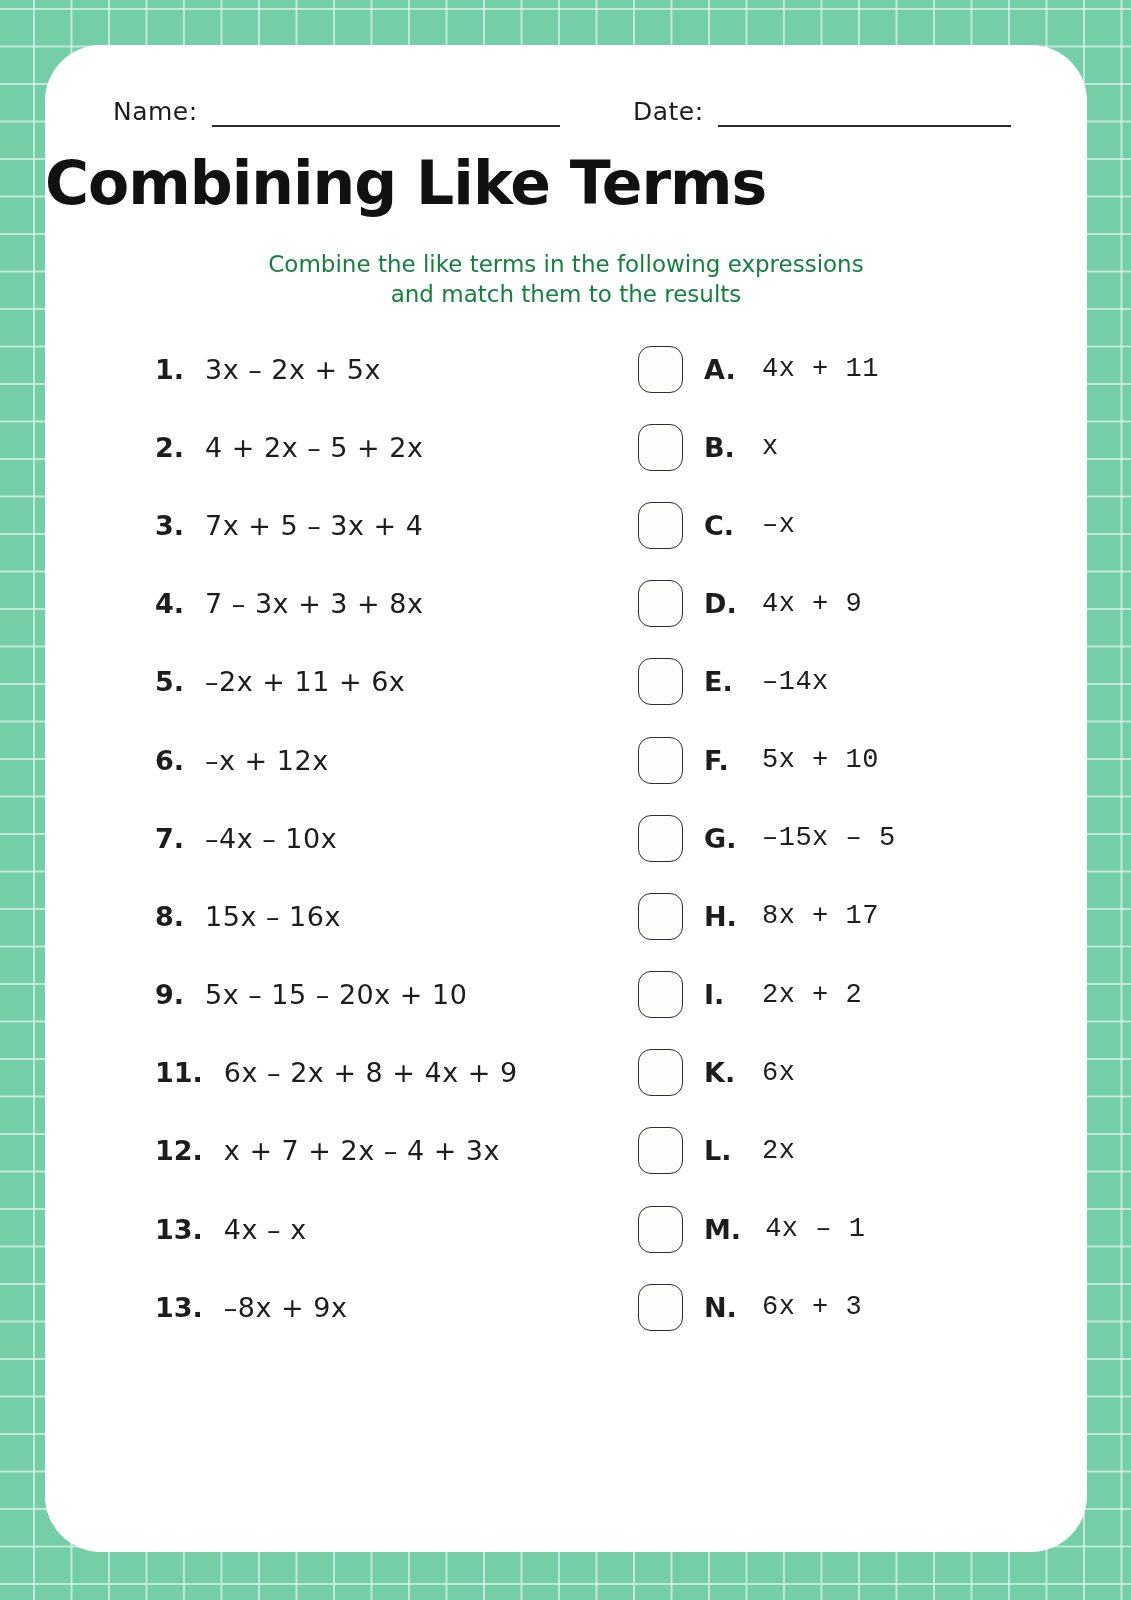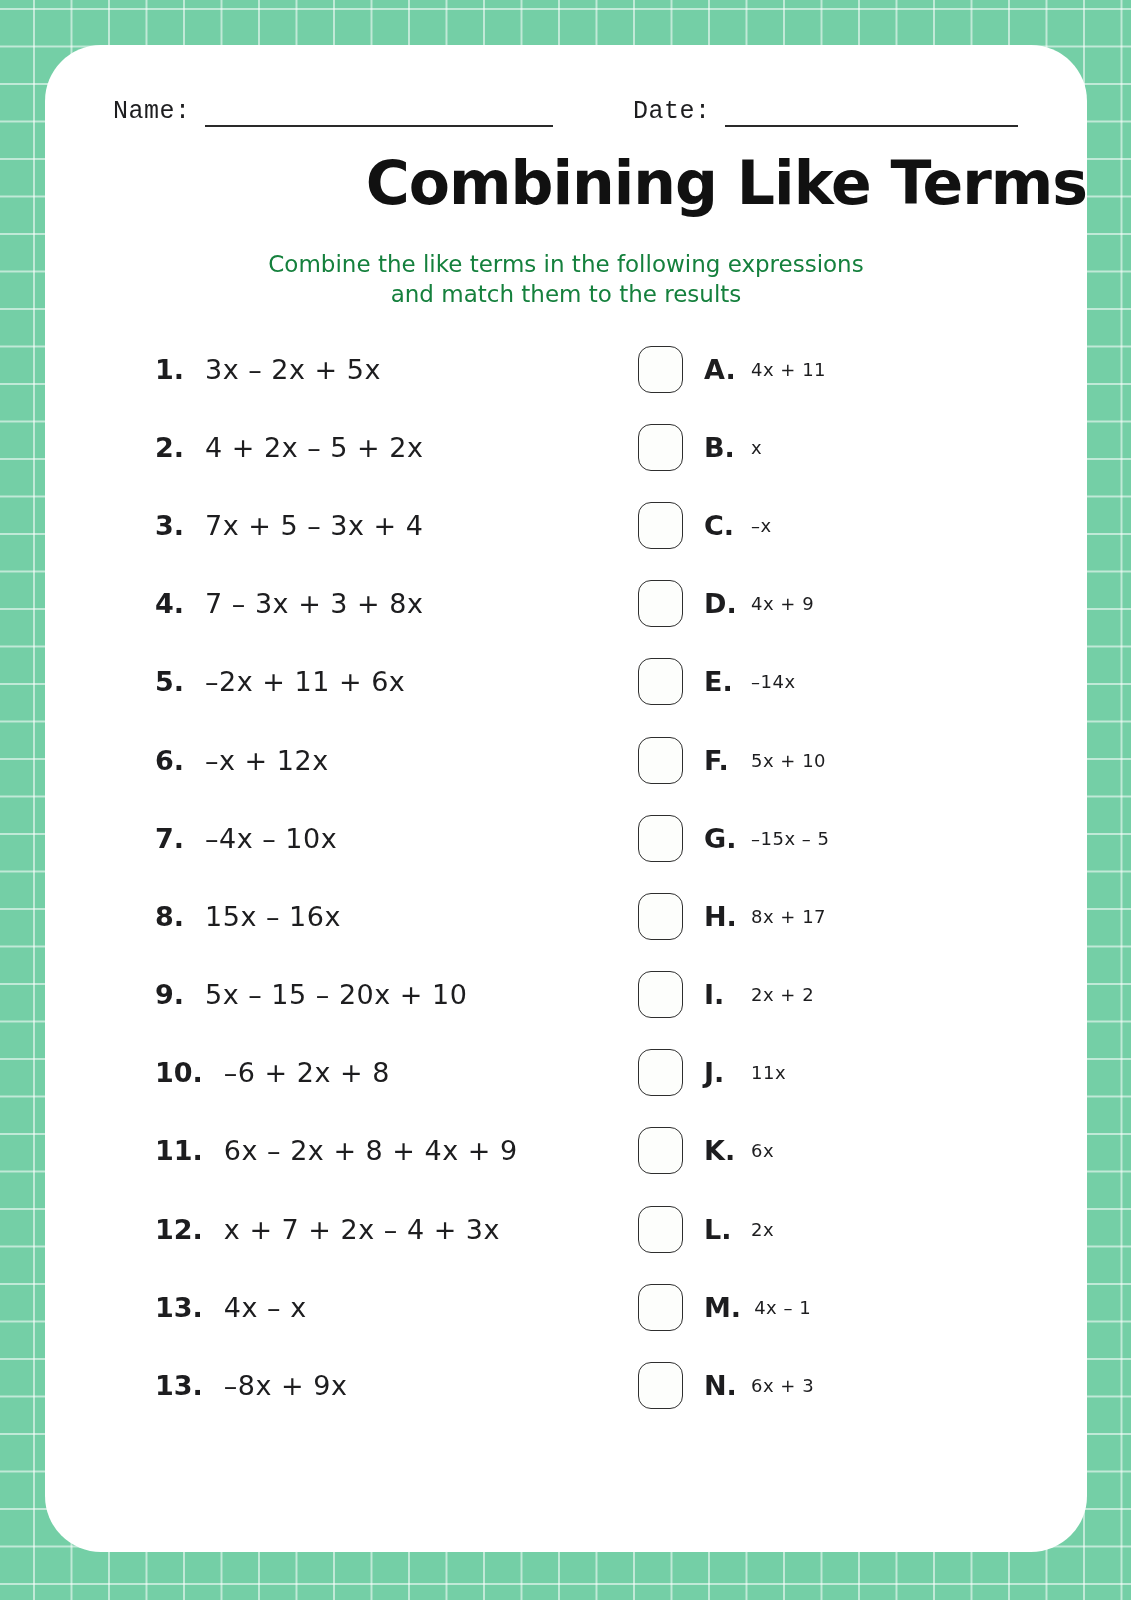--- a/index.html
+++ b/index.html
@@ -15,31 +15,31 @@
     background-size:37.5px 37.5px;
     background-position:33px 8px;
   }
 
   .card {
     position:absolute; left:45px; top:45px; right:44px; bottom:48px;
     background:#ffffff; border-radius:56px;
   }
 
   .fields { position:absolute; top:52px; left:68px; right:60px; height:36px; }
-  .field { position:absolute; display:flex; align-items:flex-end;font-family:Liberation Mono, monospace; }
+  .field { position:absolute; display:flex; align-items:flex-end; }
   .field-name { left:0; }
   .field-date { left:520px;text-align:center; }
   .field-label { font-size:25px; font-weight:500; line-height:1.2; letter-spacing:0.5px; }
   .field-line { display:inline-block; border-bottom:2.4px solid #2a2a2a; height:28px; margin-left:14px; }
   .line-name { width:348px; }
   .line-date { width:293px; }
 
   .title {
     position:absolute; top:104px; left:0; right:0;
-    text-align:right; font-size:60px; font-weight:800;
+    text-align:left; font-size:60px; font-weight:800;
     letter-spacing:-1px; line-height:1.15; color:#111;
   }
 
   .subtitle {
     position:absolute; top:204px; left:0; right:0;
     text-align:center; font-size:23px; font-weight:500;
     line-height:1.32; color:#15803d;
   }
 
   .rows { position:absolute; top:285px; left:0; right:0; }
@@ -47,21 +47,21 @@
   .q-num { font-weight:700; font-size:27px; }
   .q-expr { font-size:27px; margin-left:21px; white-space:nowrap; letter-spacing:0.5px; }
 
   .answer { position:absolute; left:593px; top:0; height:100%; display:flex; align-items:center; }
   .answer-box {
     width:45px; height:47px; background:#FDFEFC;
     border:1.6px solid #2e2e2e; border-radius:13px;
     display:inline-block;
   }
   .a-letter { font-weight:700; font-size:27px; margin-left:21px; min-width:34px; }
-  .a-val { font-size:18px; margin-left:13px; white-space:nowrap; letter-spacing:0.5px; }
+  .a-val { font-size:27px; margin-left:24px; white-space:nowrap; letter-spacing:0.5px;font-family:Liberation Mono, monospace; }
 </style>
 </head>
 <body>
 
 <div class="page">
   <div class="card">
 
     <div class="fields">
       <div class="field field-name">
         <span class="field-label">Name:</span>
@@ -164,29 +164,20 @@
   <div class="row">
     <span class="q-num">9.</span>
     <span class="q-expr">5x – 15 – 20x + 10</span>
     <div class="answer">
       <span class="answer-box"></span>
       <span class="a-letter">I.</span>
       <span class="a-val">2x + 2</span>
     </div>
   </div>
 
-  <div class="row">
-    <span class="q-num">10.</span>
-    <span class="q-expr">–6 + 2x + 8</span>
-    <div class="answer">
-      <span class="answer-box"></span>
-      <span class="a-letter">J.</span>
-      <span class="a-val">11x</span>
-    </div>
-  </div>
 
   <div class="row">
     <span class="q-num">11.</span>
     <span class="q-expr">6x – 2x + 8 + 4x + 9</span>
     <div class="answer">
       <span class="answer-box"></span>
       <span class="a-letter">K.</span>
       <span class="a-val">6x</span>
     </div>
   </div>

